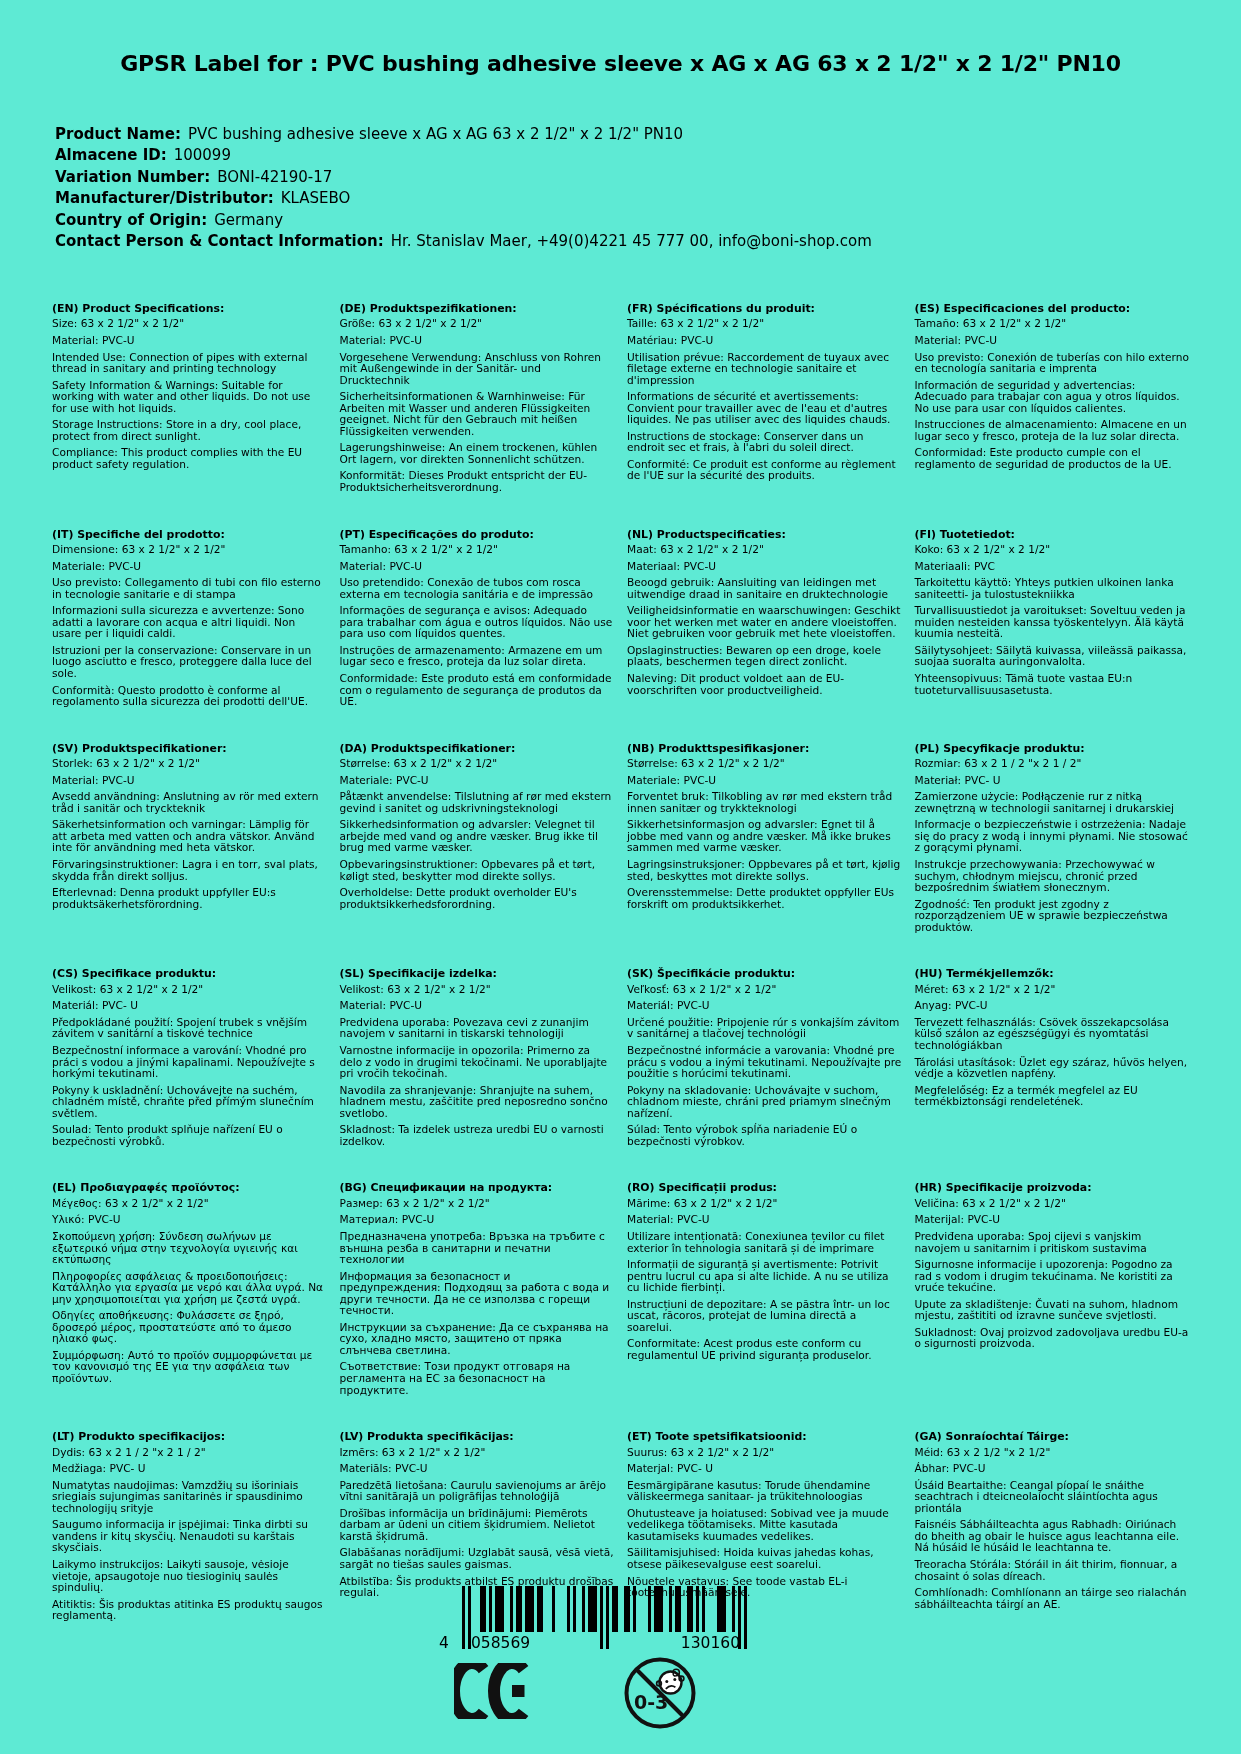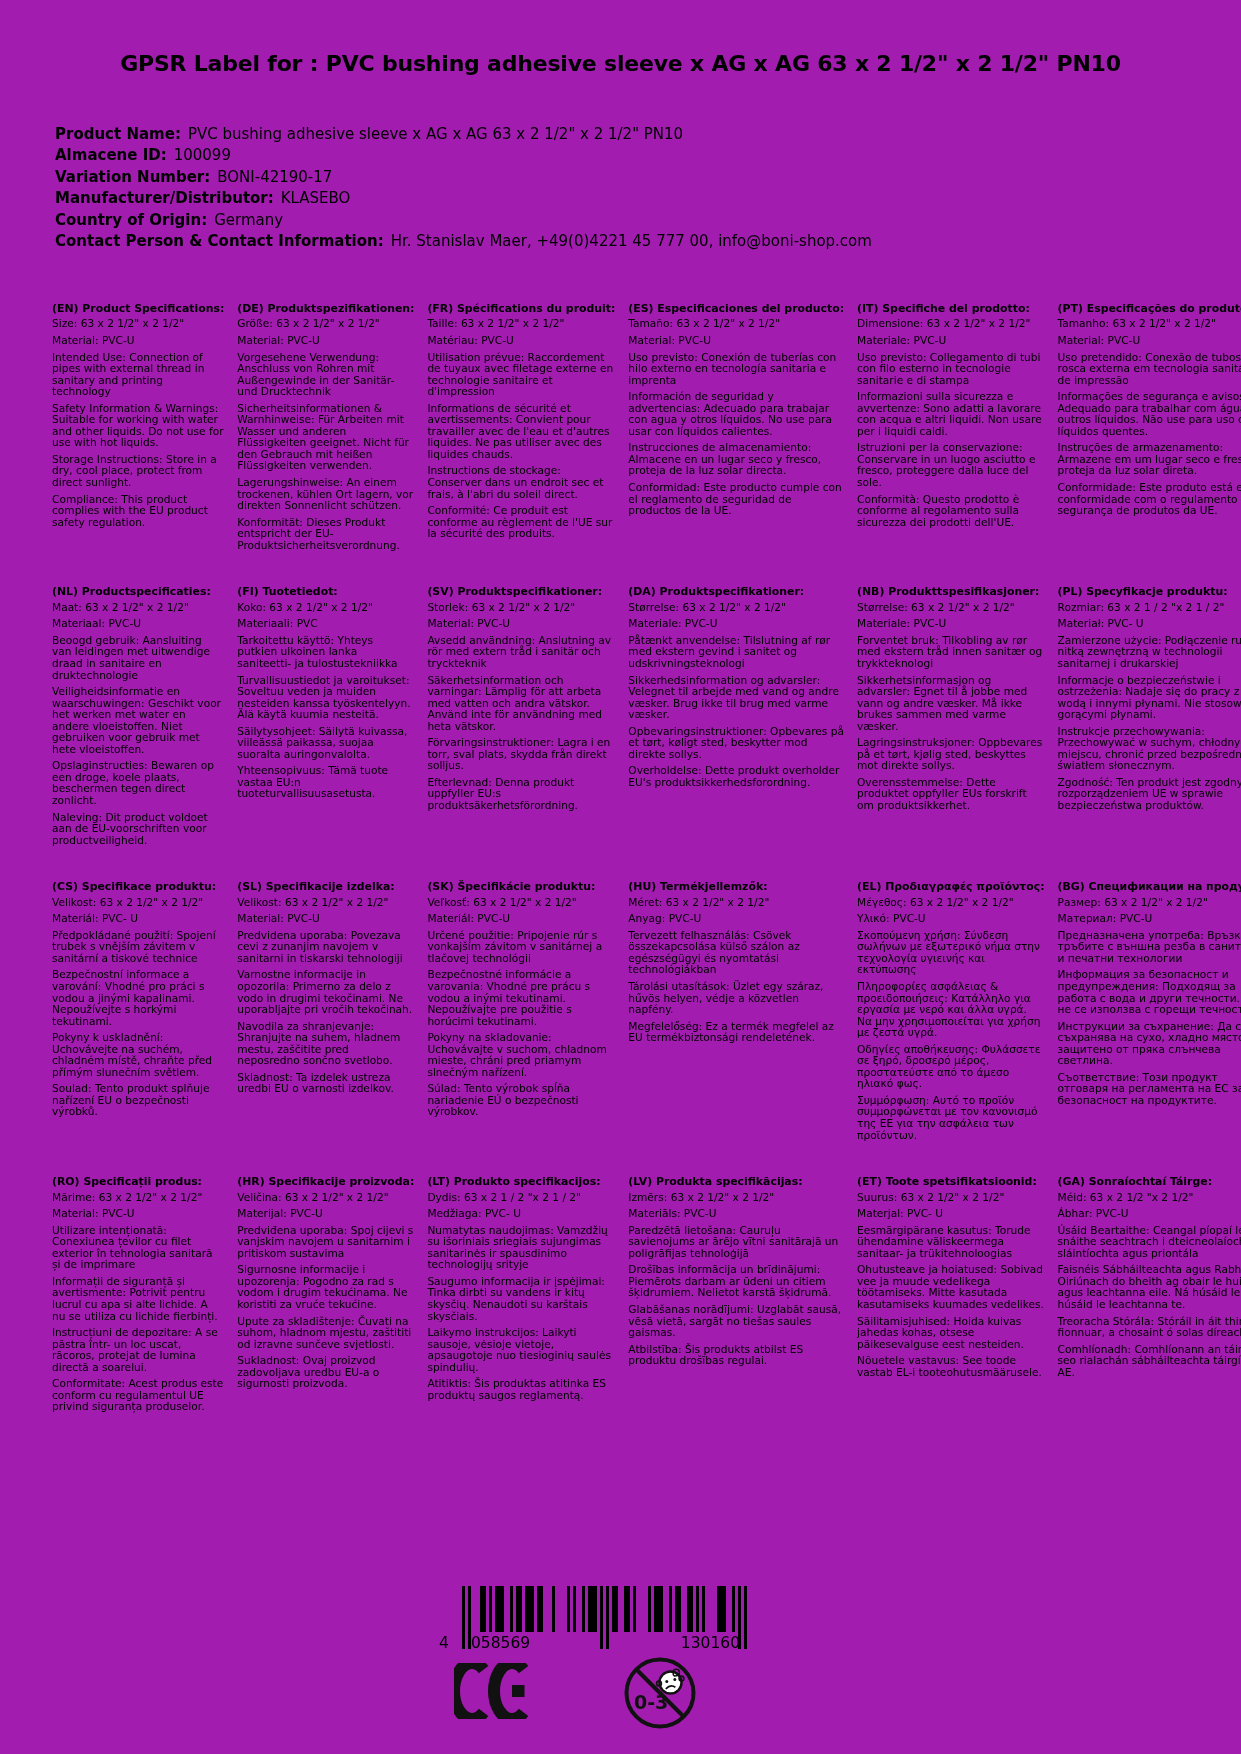--- a/index.html
+++ b/index.html
@@ -1,37 +1,37 @@
 <!DOCTYPE html>
 <html><head>
 <meta charset="utf-8">
 <style>
   * { box-sizing: border-box; }
   html, body { margin: 0; padding: 0; background: #ffffff; }
   body { width: 1241px; height: 1754px; font-family: "DejaVu Sans", sans-serif; color: #000; position: relative; }
-  .page { position: relative; width: 1241px; height: 1754px; background: #a21caf; overflow: hidden; }
+  .page { position: relative; width: 1241px; height: 1754px; background: #5eead4; overflow: hidden; }
 
   .title {
     max-width: 1020px;
     margin: 48px auto 0;
     text-align: center;
     font-size: 22px;
     font-weight: 700;
     line-height: 1.45;
     letter-spacing: -0.2px;
   }
 
   .product-info { margin: 44px 0 12px 55px; font-size: 15px; line-height: 21.5px; }
   .pi-row { white-space: nowrap; }
   .pi-label { font-weight: 700; margin-right: 7px; }
 
   .spec-grid {
     margin: 50px 52px 0;
     display: grid;
-    grid-template-columns: repeat(6, 1fr);
+    grid-template-columns: repeat(4, 1fr);
     column-gap: 13px;
     row-gap: 30px;
     align-items: start;
   }
   .spec-header {
     font-weight: 700;
     font-size: 10.9px;
     white-space: nowrap;
     margin: 0 0 3px 0;
     line-height: 1.15;
@@ -283,21 +283,21 @@
         <p>Drošības informācija un brīdinājumi: Piemērots darbam ar ūdeni un citiem šķidrumiem. Nelietot karstā šķidrumā.</p>
         <p>Glabāšanas norādījumi: Uzglabāt sausā, vēsā vietā, sargāt no tiešas saules gaismas.</p>
         <p>Atbilstība: Šis produkts atbilst ES produktu drošības regulai.</p>
       </div>
       <div class="spec">
         <div class="spec-header">(ET) Toote spetsifikatsioonid:</div>
         <p>Suurus: 63 x 2 1/2" x 2 1/2"</p>
         <p>Materjal: PVC- U</p>
         <p>Eesmärgipärane kasutus: Torude ühendamine väliskeermega sanitaar- ja trükitehnoloogias</p>
         <p>Ohutusteave ja hoiatused: Sobivad vee ja muude vedelikega töötamiseks. Mitte kasutada kasutamiseks kuumades vedelikes.</p>
-        <p>Säilitamisjuhised: Hoida kuivas jahedas kohas, otsese päikesevalguse eest nesteiden.</p>
+        <p>Säilitamisjuhised: Hoida kuivas jahedas kohas, otsese päikesevalguse eest soarelui.</p>
         <p>Nõuetele vastavus: See toode vastab EL-i tooteohutusmäärusele.</p>
       </div>
       <div class="spec">
         <div class="spec-header">(GA) Sonraíochtaí Táirge:</div>
         <p>Méid: 63 x 2 1/2 "x 2 1/2"</p>
         <p>Ábhar: PVC-U</p>
         <p>Úsáid Beartaithe: Ceangal píopaí le snáithe seachtrach i dteicneolaíocht sláintíochta agus priontála</p>
         <p>Faisnéis Sábháilteachta agus Rabhadh: Oiriúnach do bheith ag obair le huisce agus leachtanna eile. Ná húsáid le húsáid le leachtanna te.</p>
         <p>Treoracha Stórála: Stóráil in áit thirim, fionnuar, a chosaint ó solas díreach.</p>
         <p>Comhlíonadh: Comhlíonann an táirge seo rialachán sábháilteachta táirgí an AE.</p>

